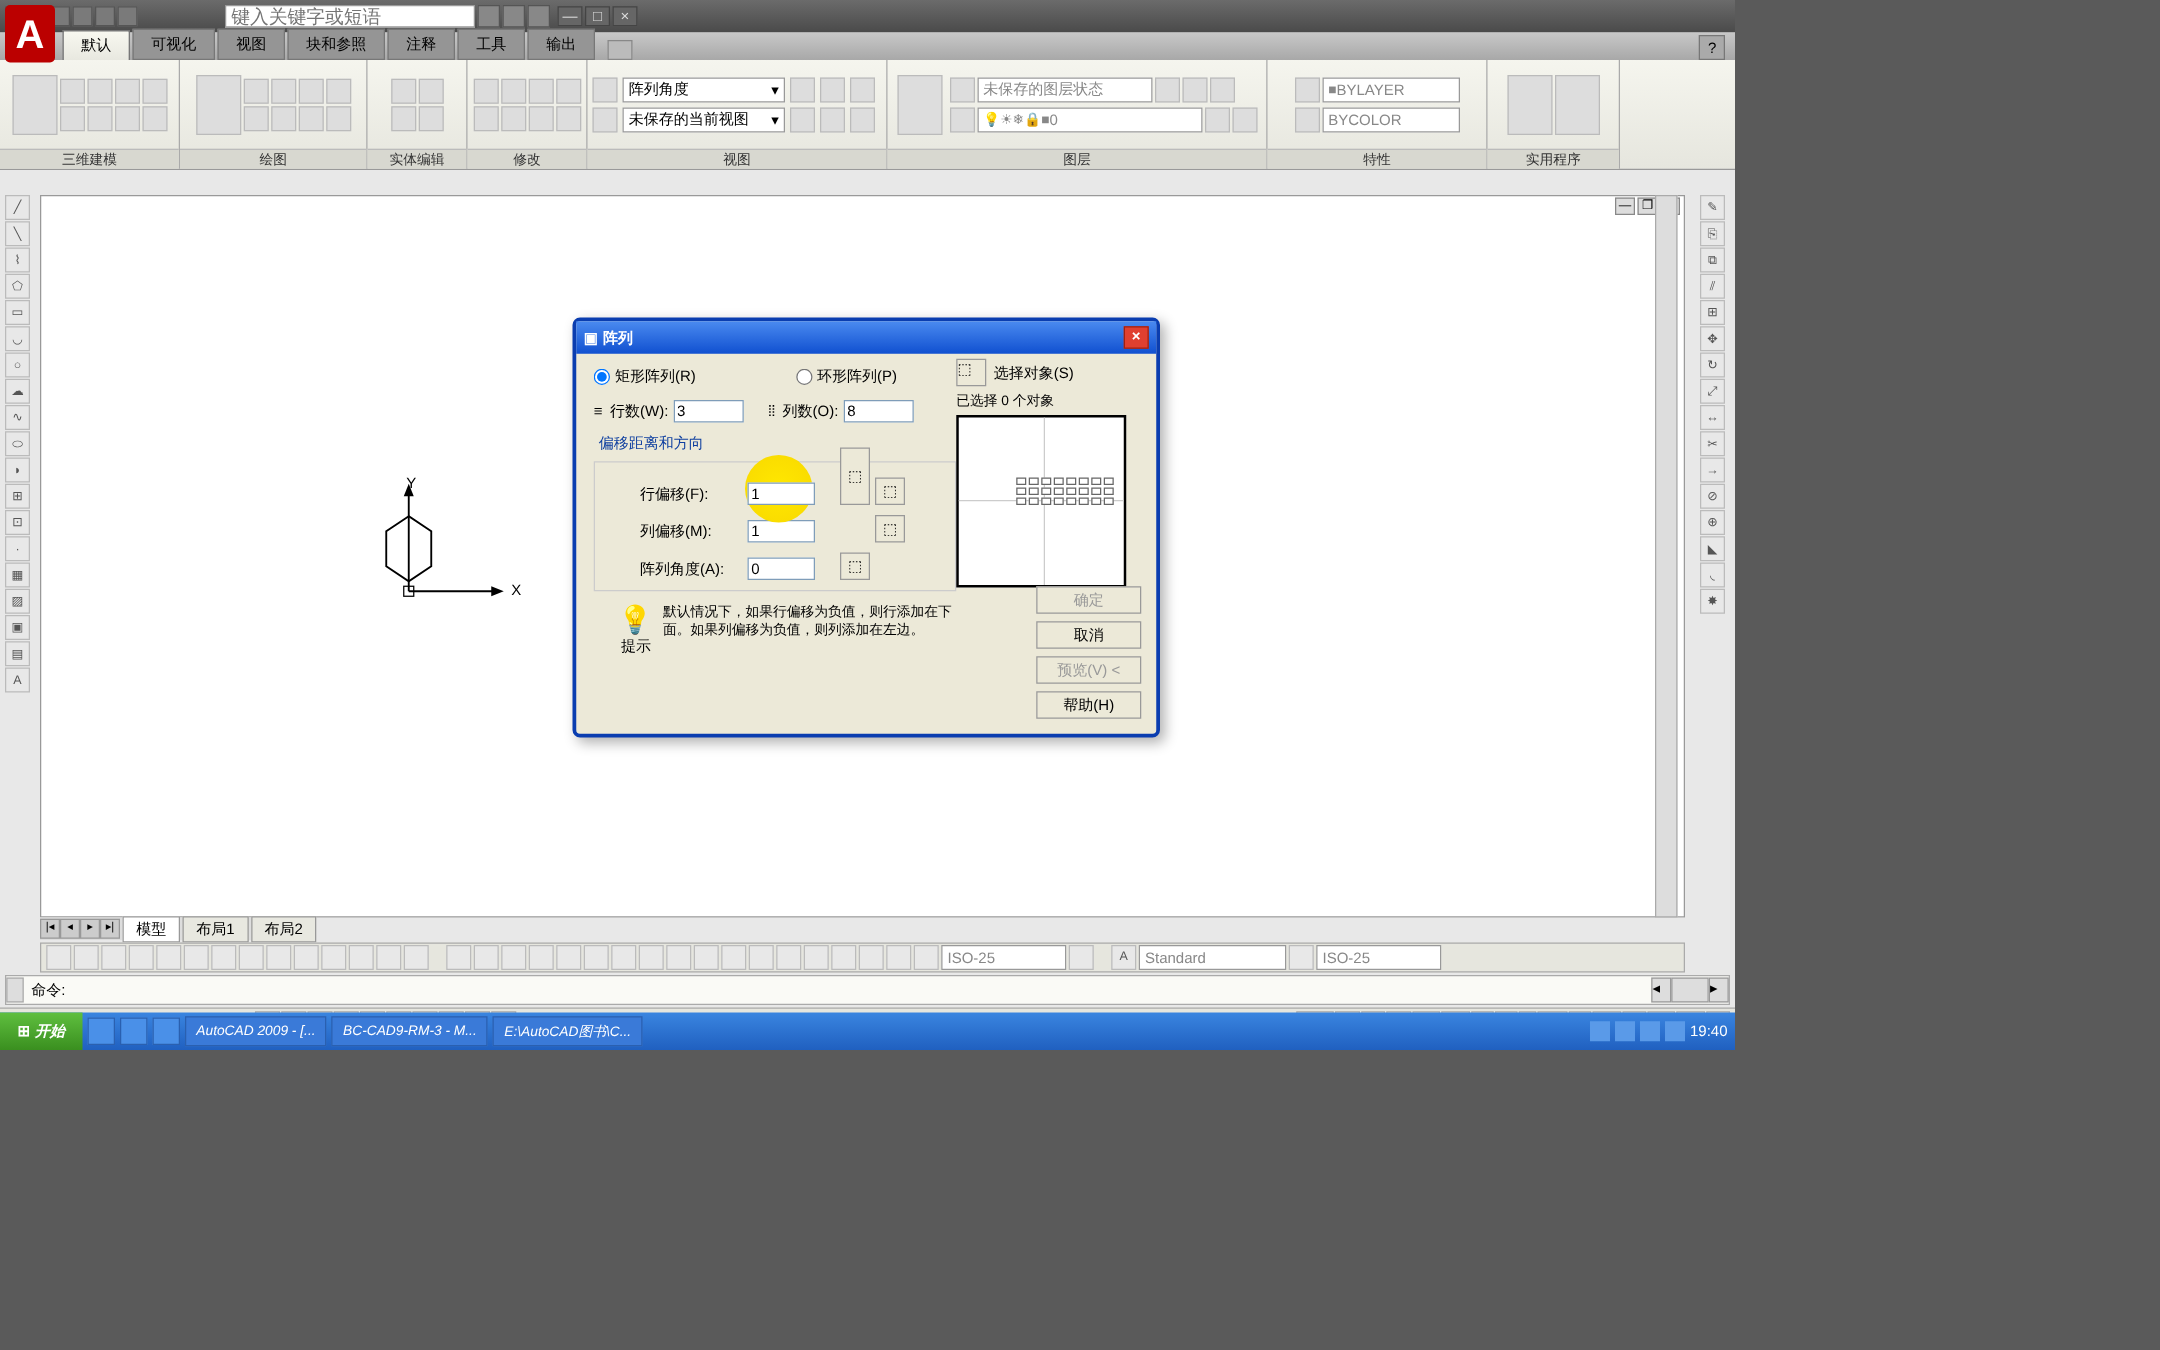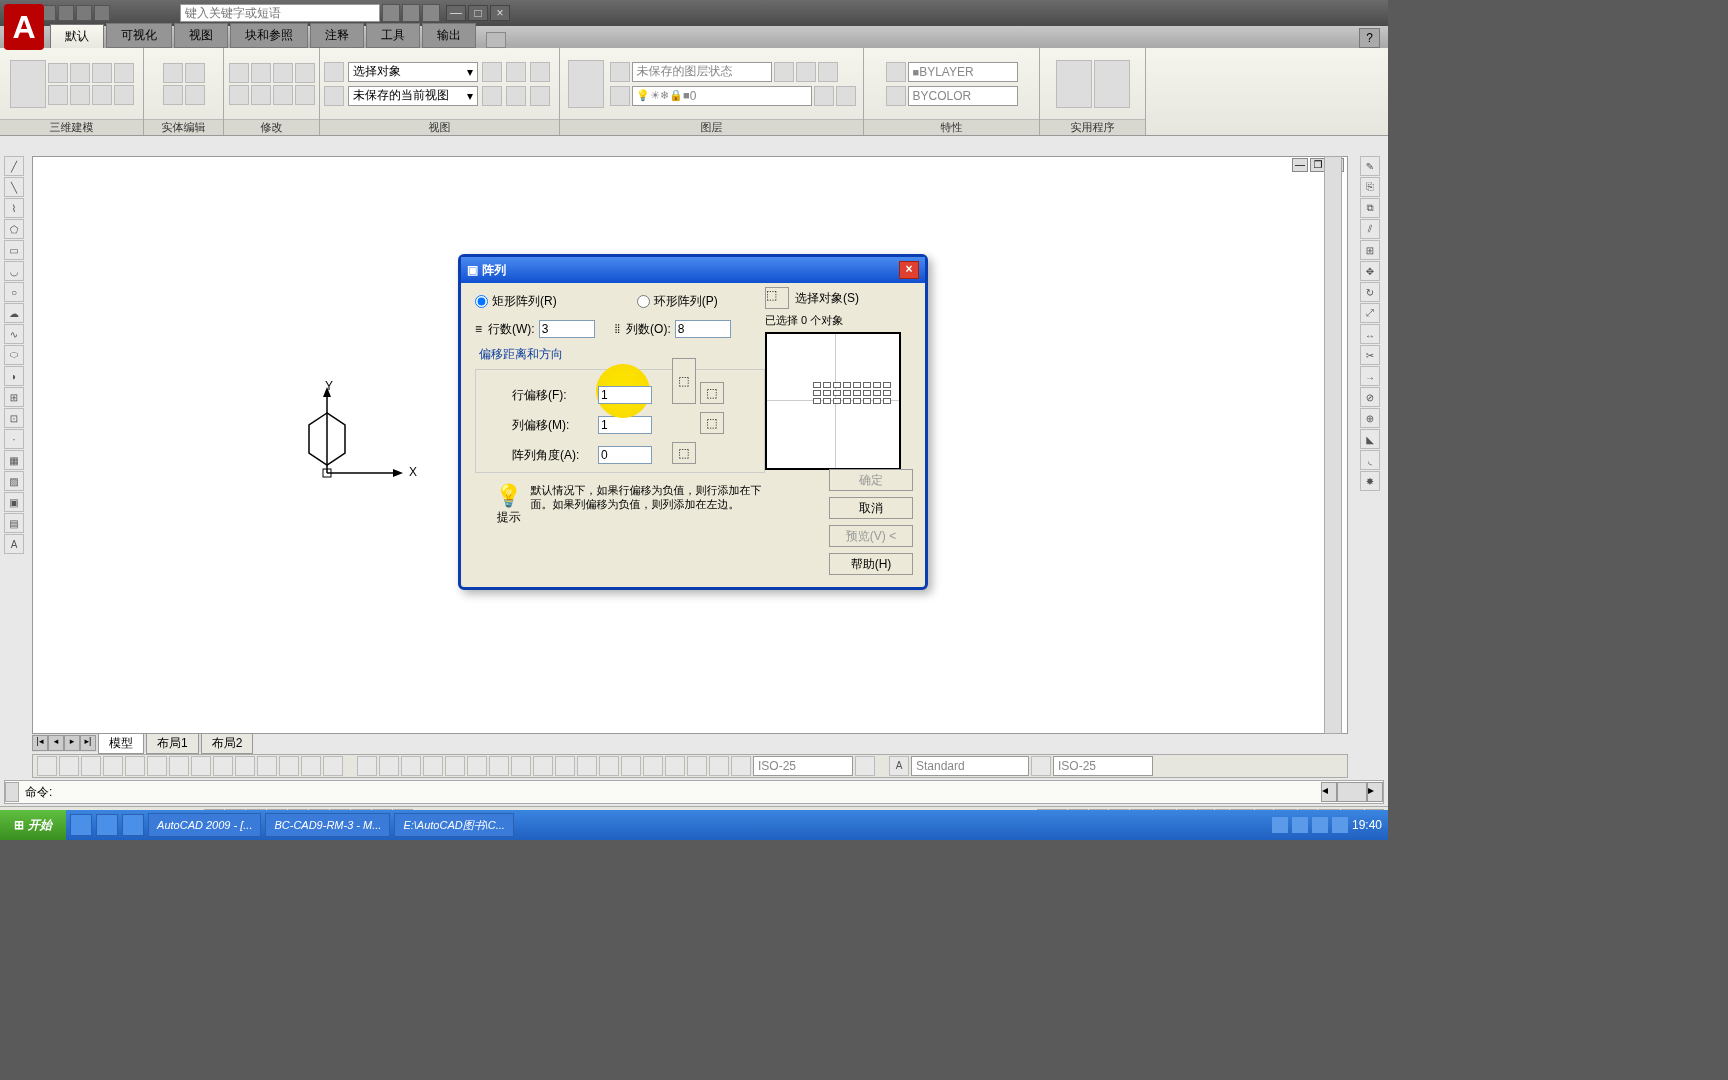--- a/index.html
+++ b/index.html
@@ -6,21 +6,21 @@
 body { width: 1728px; height: 1080px; background: #5a5a5a; overflow: hidden; position: relative; }
 
 .screen { position: absolute; left: 0; top: 0; width: 1388px; height: 840px; background: #e8e8e8; }
 
 
 .titlebar { height: 26px; background: linear-gradient(#6b6b6b, #4a4a4a); display: flex; align-items: center; color: #ccc; }
 .qat { width: 180px; display: flex; gap: 2px; padding-left: 4px; }
 .qat-item { width: 16px; height: 16px; background: #7a7a7a; border: 1px solid #555; }
 .title-center { flex: 1; text-align: center; color: #fff; font-weight: bold; }
 .title-search { display: flex; align-items: center; margin-right: 4px; }
-.title-search input { width: 200px; height: 18px; background: #fff; border: 1px solid #999; padding: 0 4px; font-size: 12px; }
+.title-search input { width: 200px; height: 18px; background: #fff; border: 1px solid #999; padding: 0 4px; font-size: 15px; }
 .title-search .sbtn { width: 18px; height: 18px; background: #888; border: 1px solid #555; margin-left: 2px; }
 .win-btn { width: 20px; height: 16px; background: #666; border: 1px solid #444; margin-left: 2px; color: #ddd; text-align: center; line-height: 14px; }
 
 
 .logo { position: absolute; left: 4px; top: 4px; width: 40px; height: 46px; background: #b00; color: #fff; font-size: 32px; font-weight: bold; display: flex; align-items: center; justify-content: center; border-radius: 4px; }
 
 
 .tabs { height: 22px; background: linear-gradient(#c8c8c8, #a8a8a8); display: flex; padding-left: 50px; align-items: flex-end; }
 .tab { padding: 3px 14px; background: #959595; border: 1px solid #777; color: #000; margin-right: 2px; cursor: pointer; }
 .tab.active { background: linear-gradient(#f8f8f0, #e8e8e0); border-bottom: none; }
@@ -172,20 +172,36 @@
             <div class="ribbon-icon"></div>
             <div class="ribbon-icon"></div>
           <div class="ribbon-icon"></div>
             <div class="ribbon-icon"></div>
             <div class="ribbon-icon"></div>
             <div class="ribbon-icon"></div>
         </div>
       </div>
       <div class="panel-title">三维建模</div>
     </div>
+    <div class="panel" style="width:150px;">
+      <div class="panel-body">
+        <div class="ribbon-icon big"></div>
+        <div class="icon-grid">
+          <div class="ribbon-icon"></div>
+            <div class="ribbon-icon"></div>
+            <div class="ribbon-icon"></div>
+            <div class="ribbon-icon"></div>
+          <div class="ribbon-icon"></div>
+            <div class="ribbon-icon"></div>
+            <div class="ribbon-icon"></div>
+            <div class="ribbon-icon"></div>
+        </div>
+      </div>
+      <div class="panel-title">绘图</div>
+    </div>
     <div class="panel" style="width:80px;">
       <div class="panel-body">
           <div style="display:grid;grid-template-columns:repeat(2,20px);grid-template-rows:repeat(2,20px);gap:2px;">
         <div class="ribbon-icon"></div>
             <div class="ribbon-icon"></div>
         <div class="ribbon-icon"></div>
             <div class="ribbon-icon"></div>
       </div>
         </div>
       <div class="panel-title">实体编辑</div>
@@ -203,21 +219,21 @@
             <div class="ribbon-icon"></div>
       </div>
         </div>
       <div class="panel-title">修改</div>
     </div>
     <div class="panel" style="width:240px;">
       <div class="panel-body" style="flex-direction:column;gap:4px;align-items:flex-start;">
         <div style="display:flex;gap:4px;align-items:center;">
           <div class="ribbon-icon"></div>
           <div class="view-combo">
-              <span>选择对象</span>
+              <span>阵列角度</span>
               <span class="dd">▾</span>
             </div>
           <div class="ribbon-icon"></div>
             <div class="ribbon-icon"></div>
             <div class="ribbon-icon"></div>
         </div>
         <div style="display:flex;gap:4px;align-items:center;">
           <div class="ribbon-icon"></div>
           <div class="view-combo">
               <span>未保存的当前视图</span>

